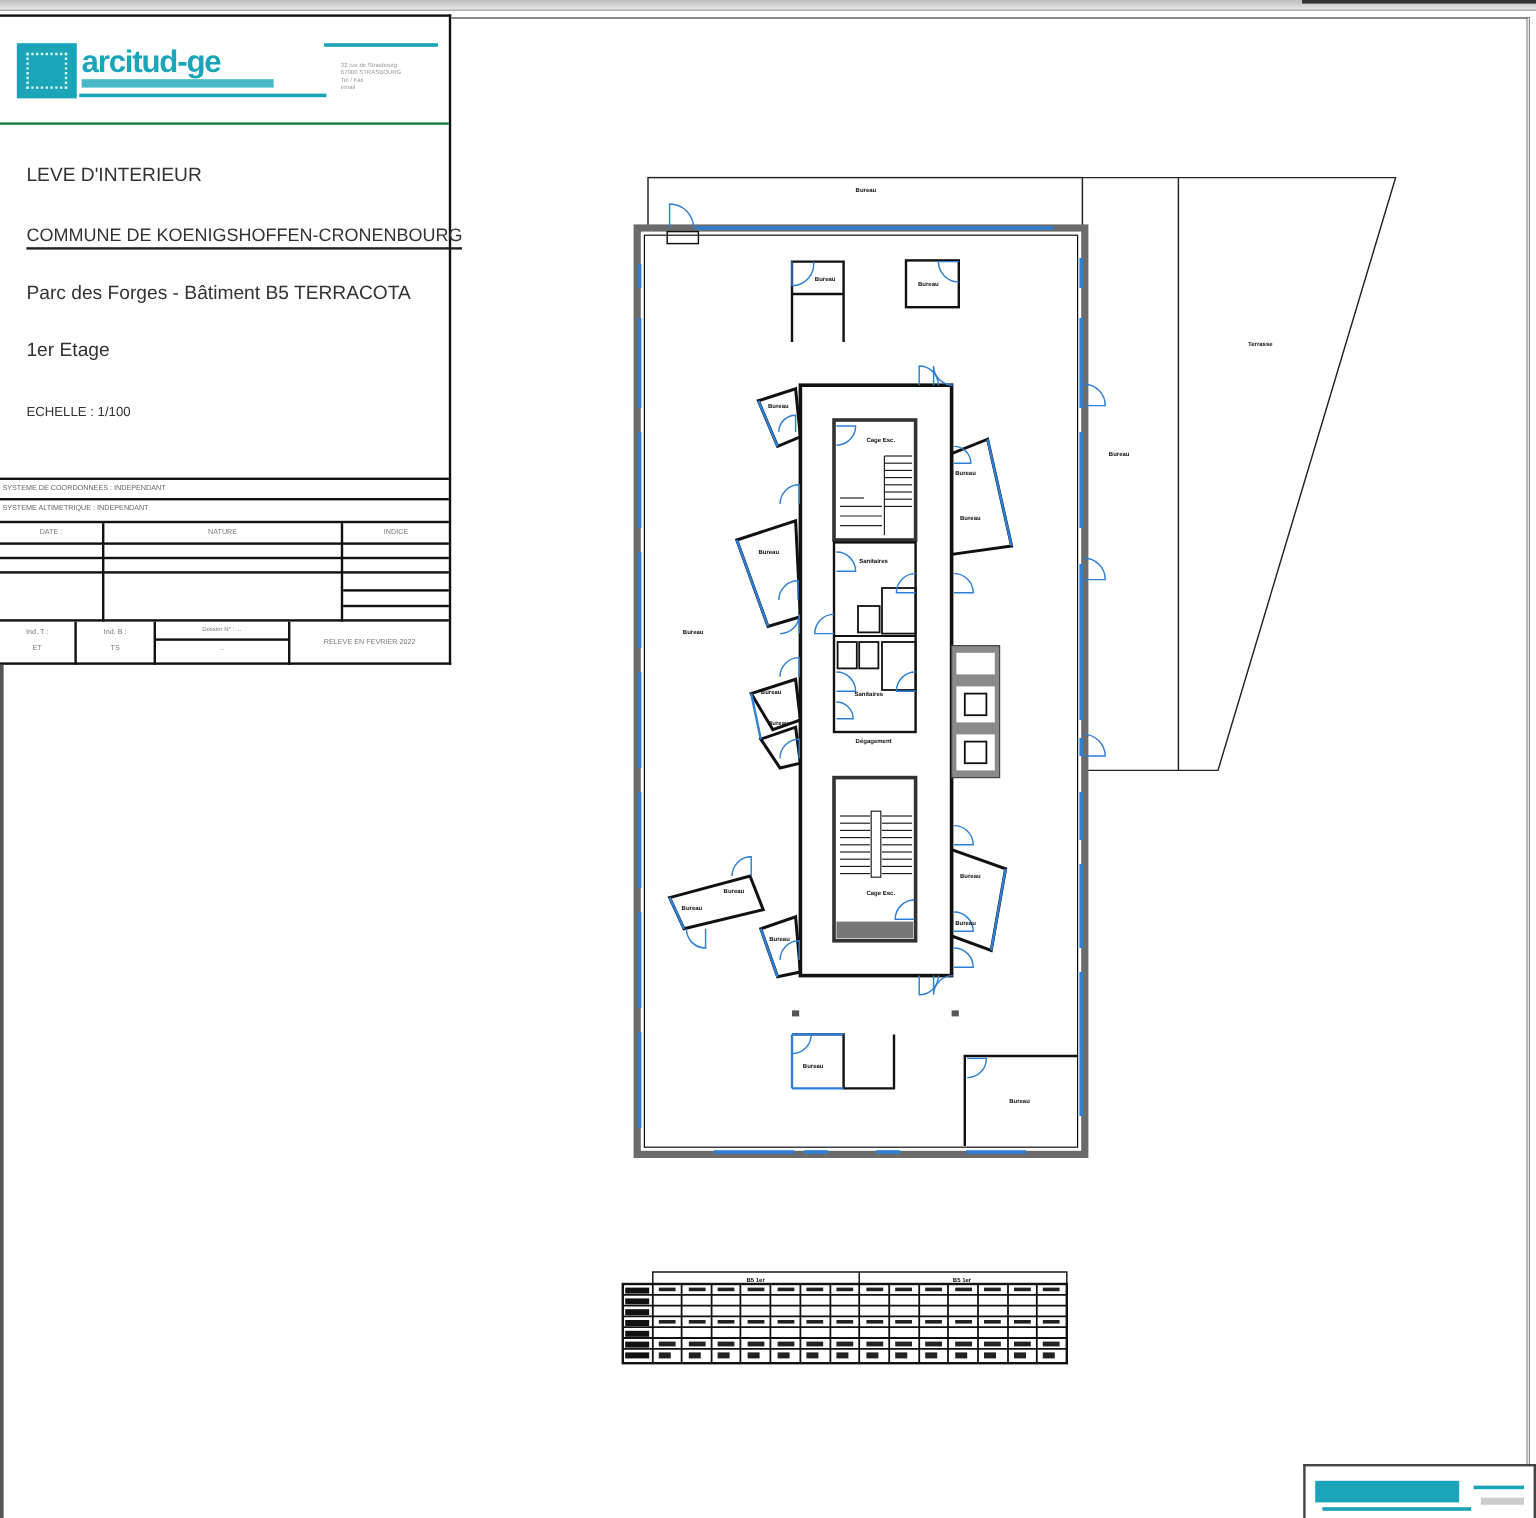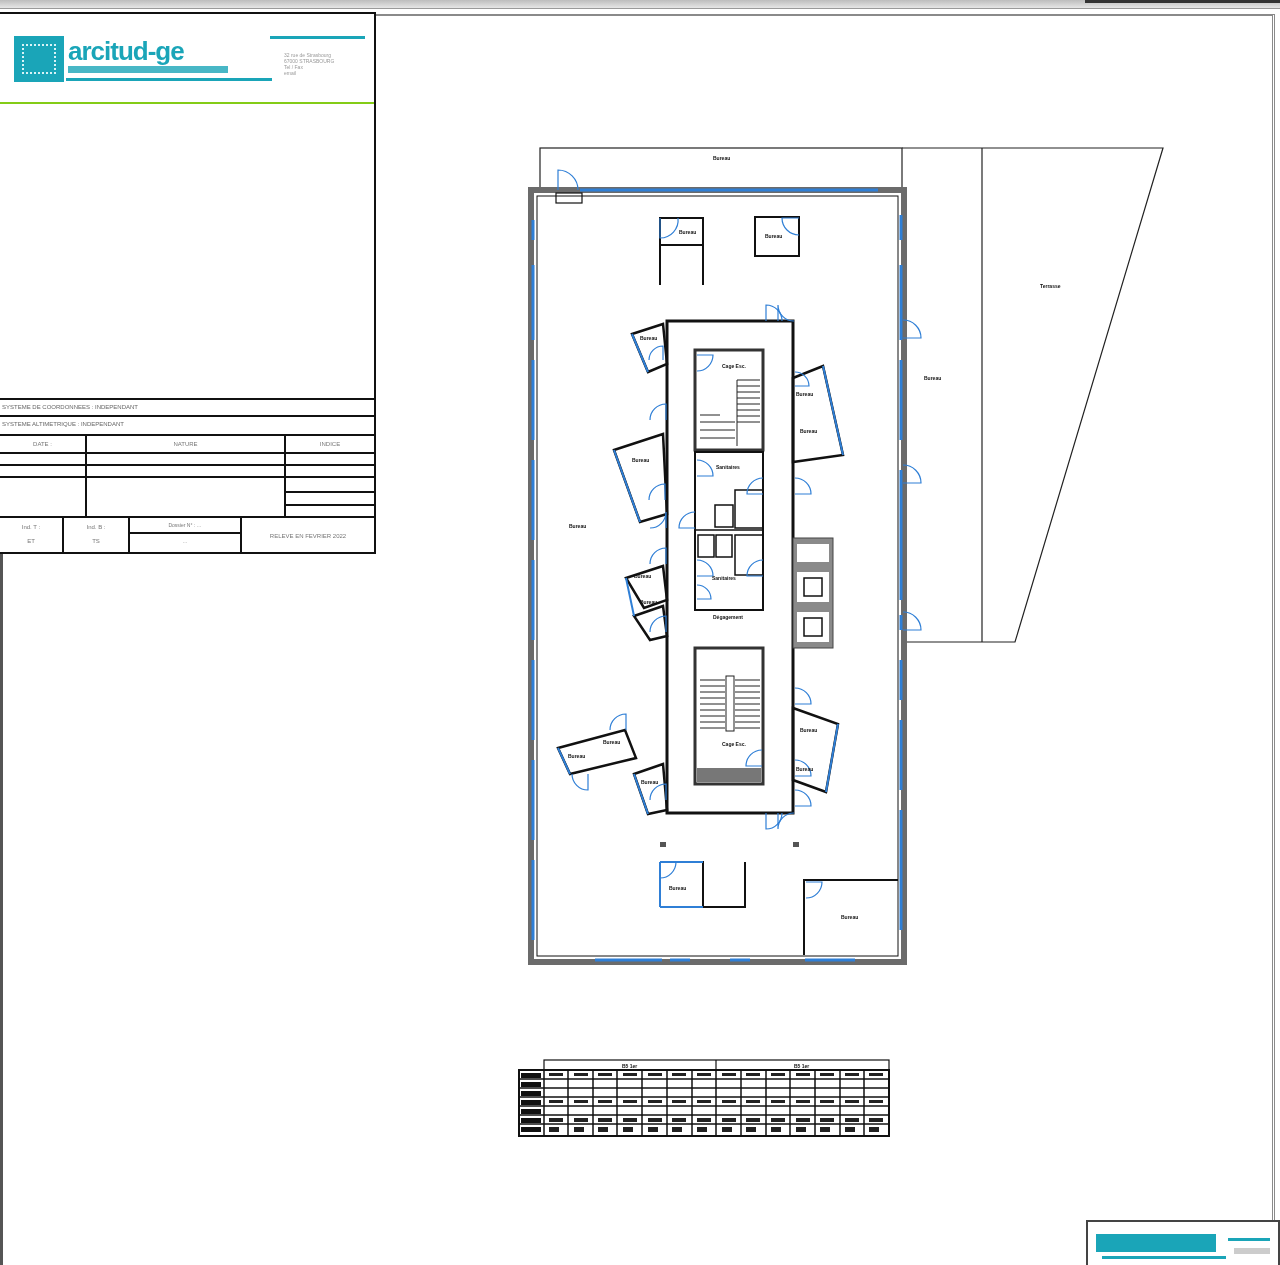--- a/index.html
+++ b/index.html
@@ -2,21 +2,21 @@
 <html><head>
 <meta charset="utf-8">
 <style>
   html, body { margin:0; padding:0; background:#ffffff; }
   body { width:1280px; height:1265px; position:relative; overflow:hidden; font-family:"Liberation Sans", sans-serif; color:#222; }
   .topbar { position:absolute; left:0; top:0; width:1280px; height:8px; background:linear-gradient(#bdbdbd,#e6e6e6); border-bottom:1px solid #9a9a9a; }
   .topbar .dark { position:absolute; right:0; top:0; width:195px; height:3px; background:#333; }
   .page-frame { position:absolute; left:376px; top:14px; width:896px; height:1260px; border-top:2px solid #8a8a8a; border-right:3px double #8a8a8a; }
   .left-frame { position:absolute; left:0; top:550px; width:3px; height:715px; background:#555; }
   .cartouche { position:absolute; left:0; top:12px; width:374px; height:538px; border:2px solid #111; border-left:none; background:#fff; }
-  .logo-box { position:absolute; left:0; top:0; width:374px; height:88px; border-bottom:2px solid #84cc16; }
+  .logo-box { position:absolute; left:0; top:0; width:374px; height:88px; border-bottom:2px solid #15803d; }
   .logo-mark { position:absolute; left:14px; top:22px; width:50px; height:46px; background:#1aa5b8; }
   .logo-mark::after { content:""; position:absolute; inset:8px; border:2px dotted #d8f3f7; }
   .logo-word { position:absolute; left:68px; top:22px; font-family:"Liberation Sans", sans-serif; font-weight:bold; font-size:26px; color:#1aa5b8; letter-spacing:-1px; }
   .logo-sub { position:absolute; left:68px; top:52px; width:160px; height:7px; background:#1aa5b8; opacity:.8; }
   .logo-line { position:absolute; left:66px; top:64px; width:206px; height:3px; background:#1aa5b8; }
   .logo-line2 { position:absolute; left:270px; top:22px; width:95px; height:3px; background:#1aa5b8; }
   .addr { position:absolute; left:284px; top:38px; width:84px; font-size:5px; line-height:6px; color:#999; }
   .title-block { position:absolute; left:0; top:90px; width:374px; height:292px; }
   .t { position:absolute; left:22px; white-space:nowrap; color:#333; }
   .t1 { top:34px; font-size:16px; }
@@ -353,20 +353,27 @@
     <div class="logo-sub"></div>
     <div class="logo-line"></div>
     <div class="logo-line2"></div>
     <div class="addr">
       <div>32 rue de Strasbourg</div>
       <div>67000 STRASBOURG</div>
       <div>Tel / Fax</div>
       <div>email</div>
     </div>
   </div>
+  <div class="title-block">
+    <div class="t t1">LEVE D'INTERIEUR</div>
+    <div class="t t2">COMMUNE DE KOENIGSHOFFEN-CRONENBOURG</div>
+    <div class="t t3">Parc des Forges - Bâtiment B5 TERRACOTA</div>
+    <div class="t t4">1er Etage</div>
+    <div class="t t5">ECHELLE : 1/100</div>
+  </div>
   <div class="sys" style="top:384px;">SYSTEME DE COORDONNEES : INDEPENDANT</div>
   <div class="sys" style="top:401px;">SYSTEME ALTIMETRIQUE : INDEPENDANT</div>
   <div class="grid">
     <div class="hd" style="left:0;width:85px;">DATE :</div>
     <div class="hd" style="left:87px;width:197px;">NATURE</div>
     <div class="hd" style="left:286px;width:88px;">INDICE</div>
     <div class="vline" style="left:85px;height:82px;"></div>
     <div class="vline" style="left:284px;height:82px;"></div>
     <div class="hline" style="left:0;top:16px;width:374px;"></div>
     <div class="hline" style="left:0;top:28px;width:374px;"></div>

